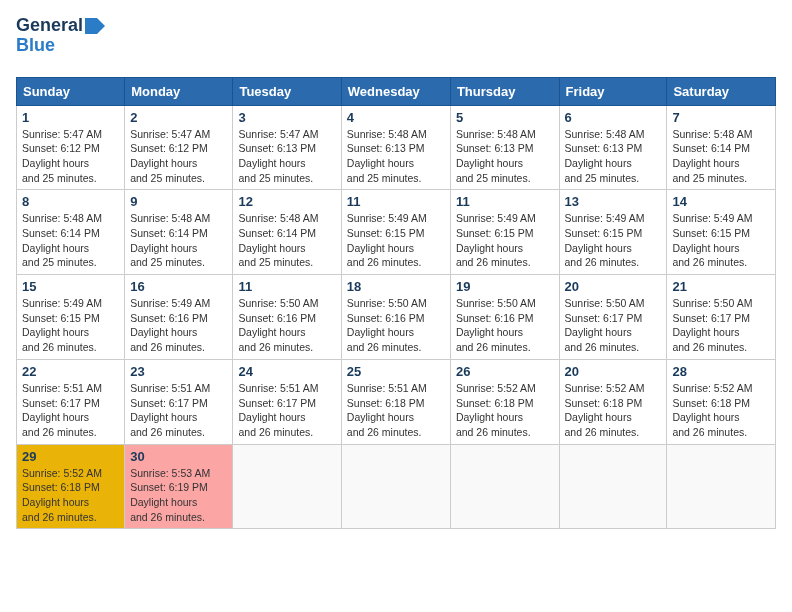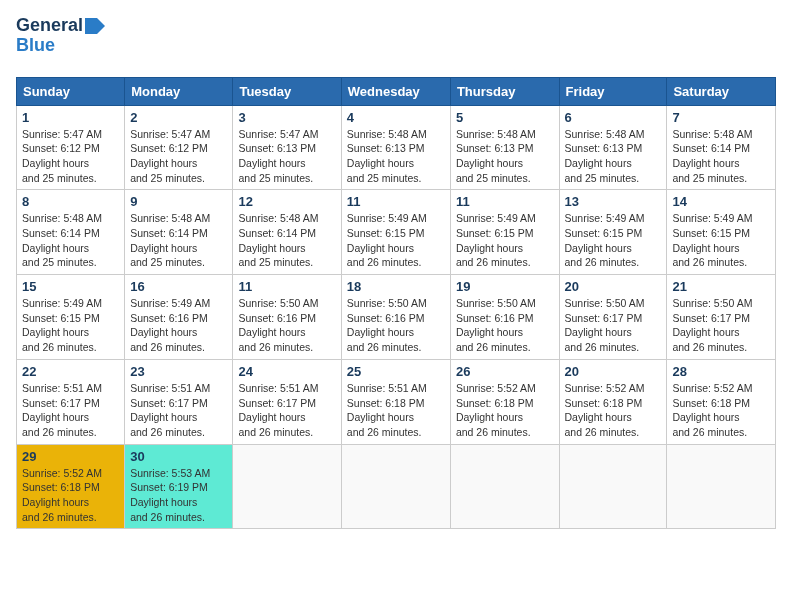--- a/index.html
+++ b/index.html
@@ -227,21 +227,21 @@
         <td>
         <span class="day-number">28</span>
         <span class="day-info">Sunrise: 5:52 AM<br>Sunset: 6:18 PM<br>Daylight hours<br>and 26 minutes.</span>
       </td>
       </tr>
       <tr>
         <td style="background: #eab308;">
         <span class="day-number">29</span>
         <span class="day-info">Sunrise: 5:52 AM<br>Sunset: 6:18 PM<br>Daylight hours<br>and 26 minutes.</span>
       </td>
-        <td style="background: #5eead4;">
+        <td style="background: #fca5a5;">
         <span class="day-number">30</span>
         <span class="day-info">Sunrise: 5:53 AM<br>Sunset: 6:19 PM<br>Daylight hours<br>and 26 minutes.</span>
       </td>
         <td class="empty-cell" style="background: rgb(249, 249, 249);"></td>
         <td class="empty-cell" style="background: rgb(249, 249, 249);"></td>
         <td class="empty-cell" style="background: rgb(249, 249, 249);"></td>
         <td class="empty-cell" style="background: rgb(249, 249, 249);"></td>
         <td class="empty-cell" style="background: rgb(249, 249, 249);"></td>
       </tr>
     </tbody>

